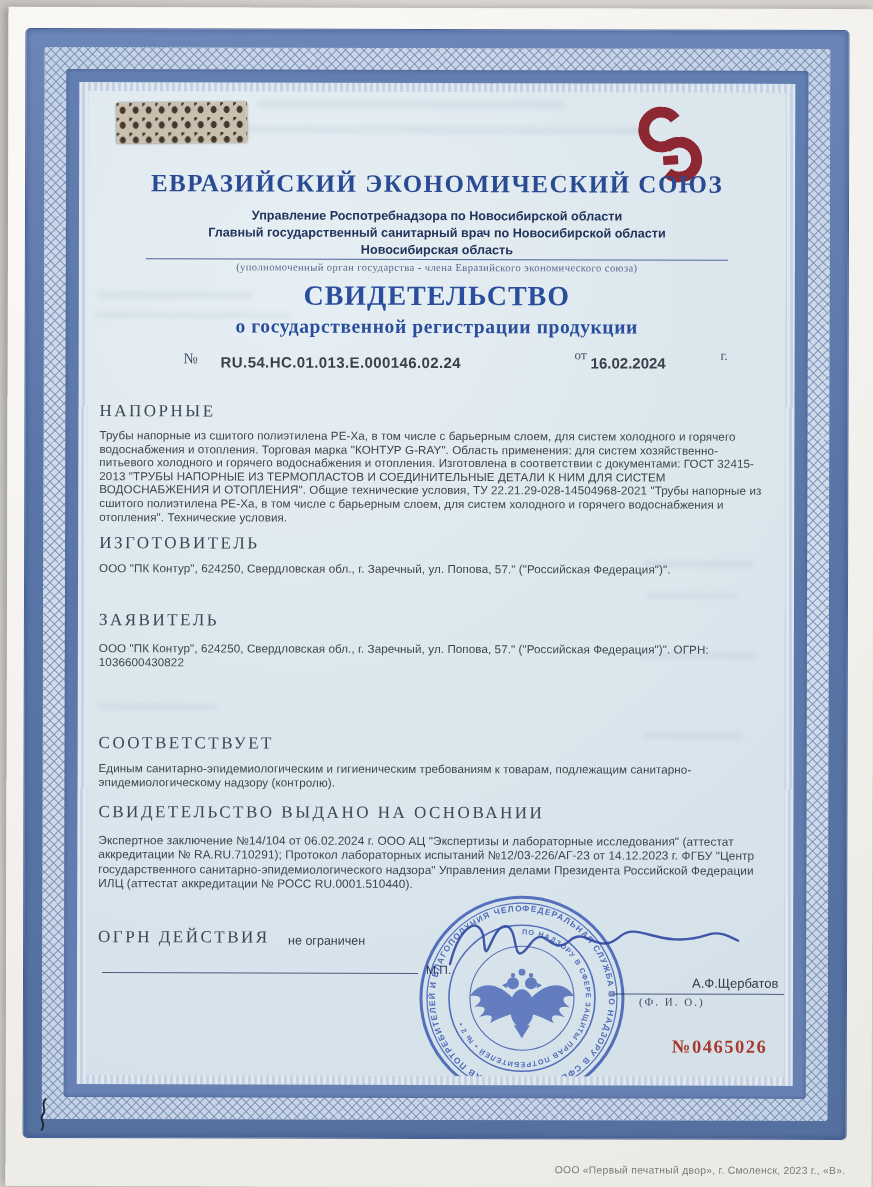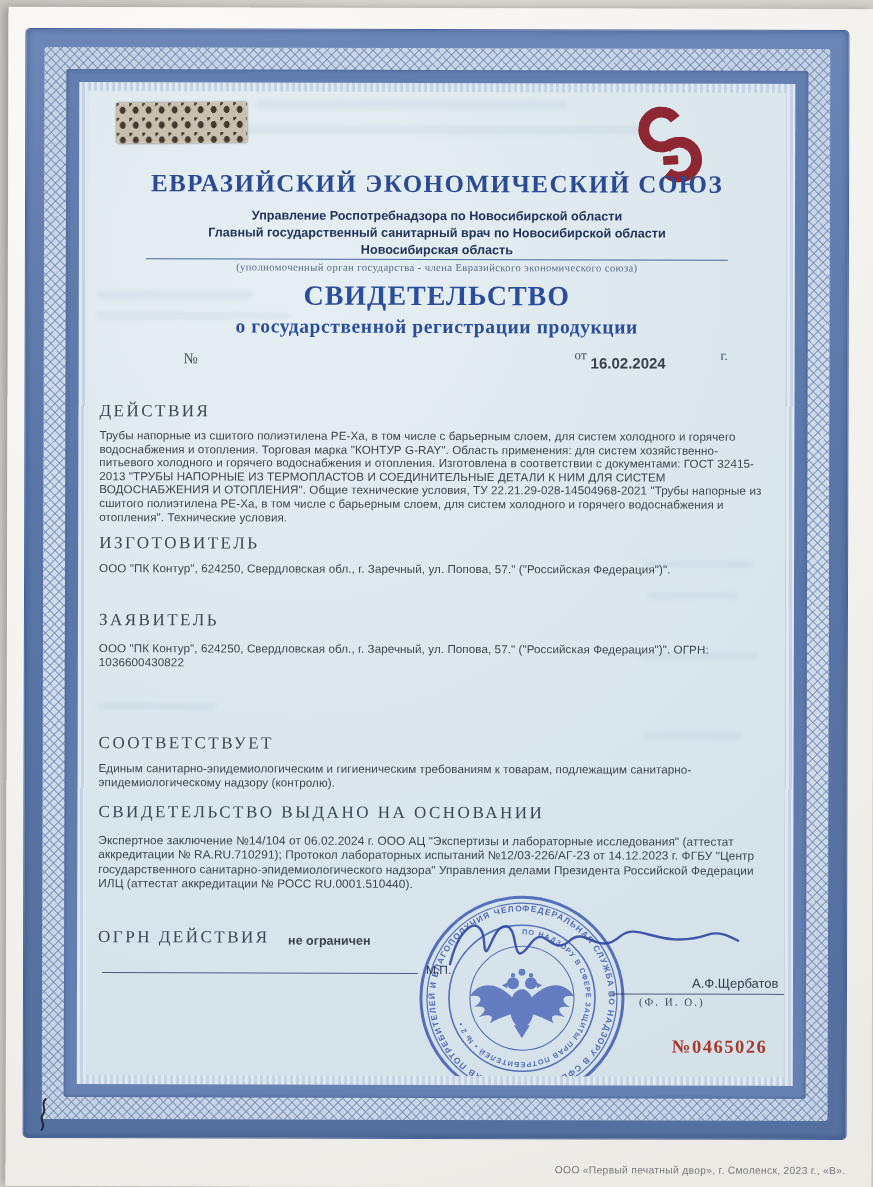--- a/index.html
+++ b/index.html
@@ -106,21 +106,21 @@
   .sec-h{
     position:absolute;left:12px;
     font-family:"Liberation Serif","DejaVu Serif",serif;
     font-size:17px;letter-spacing:2.5px;color:#3c4654;
   }
   .sec-t{
     position:absolute;left:12px;width:672px;
     font-size:11.6px;line-height:13.6px;color:#3d444c;letter-spacing:.1px;
   }
   
-  .validity-value{position:absolute;left:202px;top:842px;font-size:12.5px;font-weight:bold;color:#3a414b;}
+  .validity-value{position:absolute;left:202px;top:842px;font-size:12.5px;font-weight:normal;color:#3a414b;}
   .mp-line{position:absolute;left:16px;top:881px;width:316px;border-top:1.3px solid #4d5c7c;}
   .mp-label{position:absolute;left:340px;top:871px;font-family:Liberation Sans, sans-serif;font-size:12px;color:#33405f;}
   .position-caption{
     position:absolute;left:12px;top:890px;width:332px;text-align:justify;
     font-family:"Liberation Serif","DejaVu Serif",serif;
     font-size:14.3px;line-height:19.5px;color:#32405f;font-weight:bold;
   }
   .signer-name{position:absolute;left:606px;top:883px;font-size:13px;font-weight:normal;color:#323a45;}
   .fio-line{position:absolute;left:522px;top:901px;width:180px;border-top:1.2px solid #4d5c7c;}
   .fio-label{position:absolute;left:553px;top:903px;font-family:"Liberation Serif","DejaVu Serif",serif;font-size:11px;letter-spacing:2px;color:#3e4a63;}
@@ -170,25 +170,26 @@
               <div>Главный государственный санитарный врач по Новосибирской области</div>
               <div>Новосибирская область</div>
             </div>
             <div class="authority-underline"></div>
             <div class="authority-caption">(уполномоченный орган государства - члена Евразийского экономического союза)</div>
 
             <div class="cert-title">СВИДЕТЕЛЬСТВО</div>
             <div class="cert-subtitle">о государственной регистрации продукции</div>
 
             <span class="reg-no-label">№</span>
+            <span class="reg-number">RU.54.НС.01.013.Е.000146.02.24</span>
             <span class="reg-from">от</span>
             <span class="reg-date">16.02.2024</span>
             <span class="reg-year">г.</span>
 
-            <div class="sec-h" style="top:310px">ДЕЙСТВИЯ</div>
+            <div class="sec-h" style="top:310px">НАПОРНЫЕ</div>
             <div class="sec-t" style="top:337px">Трубы напорные из сшитого полиэтилена PE-Xa, в том числе с барьерным слоем, для систем холодного и горячего водоснабжения и отопления. Торговая марка "КОНТУР G-RAY". Область применения: для систем хозяйственно-питьевого холодного и горячего водоснабжения и отопления. Изготовлена в соответствии с документами: ГОСТ 32415-2013 "ТРУБЫ НАПОРНЫЕ ИЗ ТЕРМОПЛАСТОВ И СОЕДИНИТЕЛЬНЫЕ ДЕТАЛИ К НИМ ДЛЯ СИСТЕМ ВОДОСНАБЖЕНИЯ И ОТОПЛЕНИЯ". Общие технические условия, ТУ 22.21.29-028-14504968-2021 "Трубы напорные из сшитого полиэтилена PE-Xa, в том числе с барьерным слоем, для систем холодного и горячего водоснабжения и отопления". Технические условия.</div>
 
             <div class="sec-h" style="top:442px">ИЗГОТОВИТЕЛЬ</div>
             <div class="sec-t" style="top:470px">ООО "ПК Контур", 624250, Свердловская обл., г. Заречный, ул. Попова, 57." ("Российская Федерация")".</div>
 
             <div class="sec-h" style="top:519px">ЗАЯВИТЕЛЬ</div>
             <div class="sec-t" style="top:550px;width:662px">ООО "ПК Контур", 624250, Свердловская обл., г. Заречный, ул. Попова, 57." ("Российская Федерация")". ОГРН: 1036600430822</div>
 
             <div class="sec-h" style="top:642px">СООТВЕТСТВУЕТ</div>
             <div class="sec-t" style="top:670px;width:645px">Единым санитарно-эпидемиологическим и гигиеническим требованиям к товарам, подлежащим санитарно-эпидемиологическому надзору (контролю).</div>

